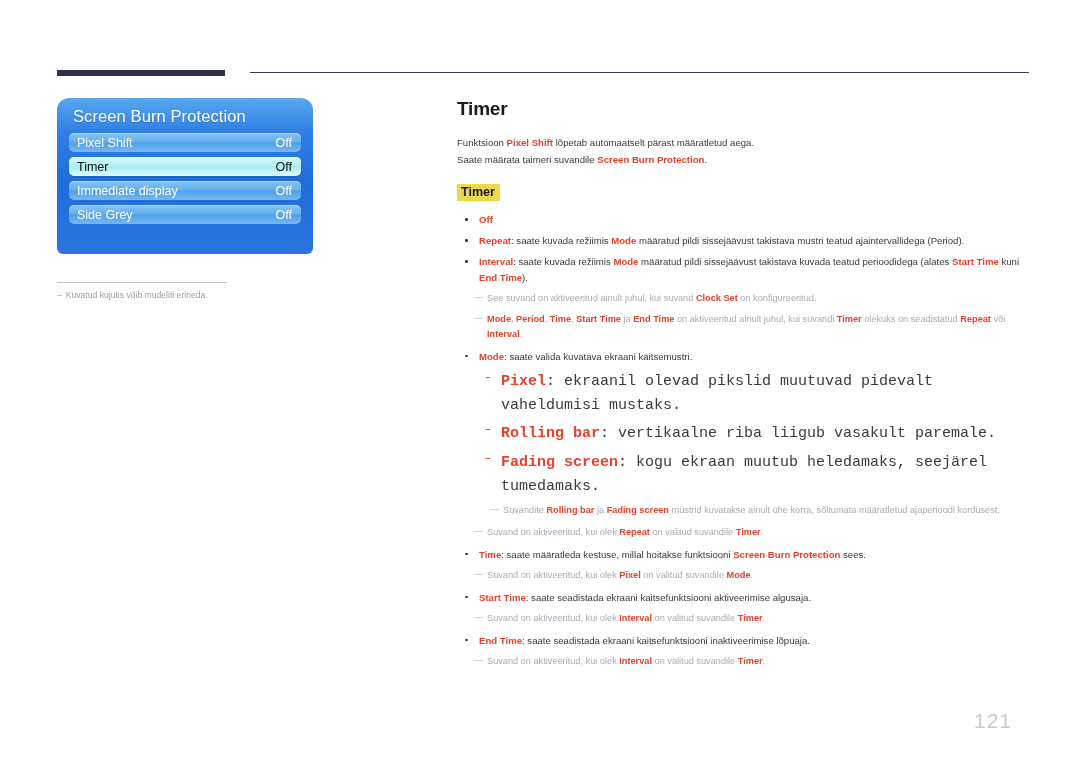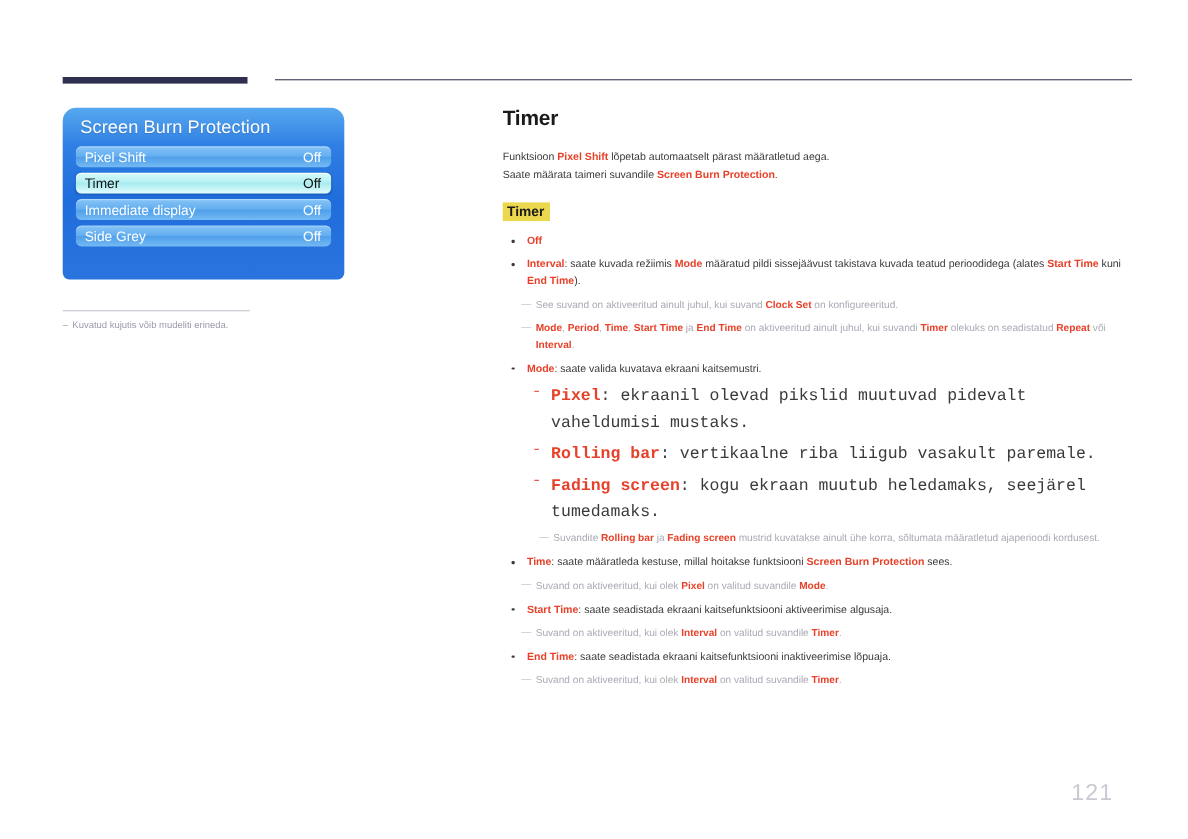--- a/index.html
+++ b/index.html
@@ -261,38 +261,40 @@
     <p class="intro"><span>Funktsioon </span><span class="t">Pixel Shift</span><span> lõpetab automaatselt pärast määratletud aega.</span></p>
 
     <p class="intro"><span>Saate määrata taimeri suvandile </span><span class="t">Screen Burn Protection</span><span>.</span></p>
 
     <div class="sub-head">Timer</div>
 
     <ul>
 
       <li class="b1"><span class="t">Off</span></li>
 
+      <li class="b1"><span class="t">Repeat</span><span>: saate kuvada režiimis </span><span class="t">Mode</span><span> määratud pildi sissejäävust takistava mustri teatud ajaintervallidega (Period).</span></li>
 
       <li class="b1"><span class="t">Interval</span><span>: saate kuvada režiimis </span><span class="t">Mode</span><span> määratud pildi sissejäävust takistava kuvada teatud perioodidega (alates </span><span class="t">Start Time</span><span> kuni </span><span class="t">End Time</span><span>).</span></li>
 
       <div class="note"><span>See suvand on aktiveeritud ainult juhul, kui suvand </span><span class="t">Clock Set</span><span> on konfigureeritud.</span></div>
 
       <div class="note"><span class="t">Mode</span><span>, </span><span class="t">Period</span><span>, </span><span class="t">Time</span><span>, </span><span class="t">Start Time</span><span> ja </span><span class="t">End Time</span><span> on aktiveeritud ainult juhul, kui suvandi </span><span class="t">Timer</span><span> olekuks on seadistatud </span><span class="t">Repeat</span><span> või </span><span class="t">Interval</span><span>.</span></div>
 
       <li class="b1"><span class="t">Mode</span><span>: saate valida kuvatava ekraani kaitsemustri.</span></li>
 
       <li class="b2"><span class="t">Pixel</span><span>: ekraanil olevad pikslid muutuvad pidevalt vaheldumisi mustaks.</span></li>
 
       <li class="b2"><span class="t">Rolling bar</span><span>: vertikaalne riba liigub vasakult paremale.</span></li>
 
       <li class="b2"><span class="t">Fading screen</span><span>: kogu ekraan muutub heledamaks, seejärel tumedamaks.</span></li>
 
       <div class="note indented"><span>Suvandite </span><span class="t">Rolling bar</span><span> ja </span><span class="t">Fading screen</span><span> mustrid kuvatakse ainult ühe korra, sõltumata määratletud ajaperioodi kordusest.</span></div>
 
 
+      <div class="note"><span>Suvand on aktiveeritud, kui olek </span><span class="t">Repeat</span><span> on valitud suvandile </span><span class="t">Timer</span><span>.</span></div>
 
       <li class="b1"><span class="t">Time</span><span>: saate määratleda kestuse, millal hoitakse funktsiooni </span><span class="t">Screen Burn Protection</span><span> sees.</span></li>
 
       <div class="note"><span>Suvand on aktiveeritud, kui olek </span><span class="t">Pixel</span><span> on valitud suvandile </span><span class="t">Mode</span><span>.</span></div>
 
       <li class="b1"><span class="t">Start Time</span><span>: saate seadistada ekraani kaitsefunktsiooni aktiveerimise algusaja.</span></li>
 
       <div class="note"><span>Suvand on aktiveeritud, kui olek </span><span class="t">Interval</span><span> on valitud suvandile </span><span class="t">Timer</span><span>.</span></div>
 
       <li class="b1"><span class="t">End Time</span><span>: saate seadistada ekraani kaitsefunktsiooni inaktiveerimise lõpuaja.</span></li>

